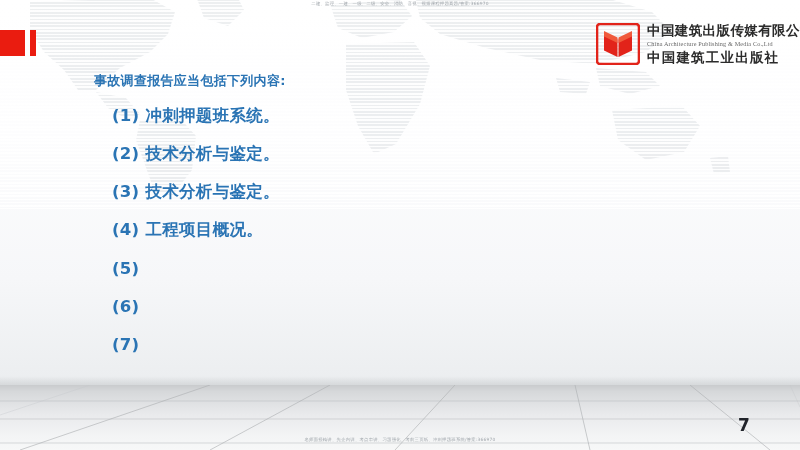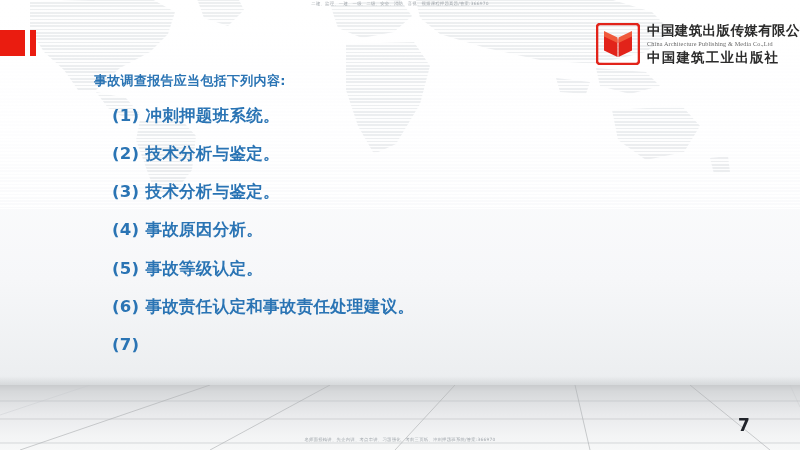--- a/index.html
+++ b/index.html
@@ -265,29 +265,27 @@
       <div class="list-item">
         <span class="item-num">(2)</span>
         <span>技术分析与鉴定。</span>
       </div>
       <div class="list-item">
         <span class="item-num">(3)</span>
         <span>技术分析与鉴定。</span>
       </div>
       <div class="list-item">
         <span class="item-num">(4)</span>
-        <span>事故原因分析。</span>
+        <span>工程项目概况。</span>
       </div>
       <div class="list-item">
         <span class="item-num">(5)</span>
-        <span>事故等级认定。</span>
       </div>
       <div class="list-item">
         <span class="item-num">(6)</span>
-        <span>事故责任认定和事故责任处理建议。</span>
       </div>
       <div class="list-item">
         <span class="item-num">(7)</span>
       </div>
     </div>
   </div>
 
   <div class="band-shadow"></div>
   <div class="horizon-line"></div>
   <div class="floor">

